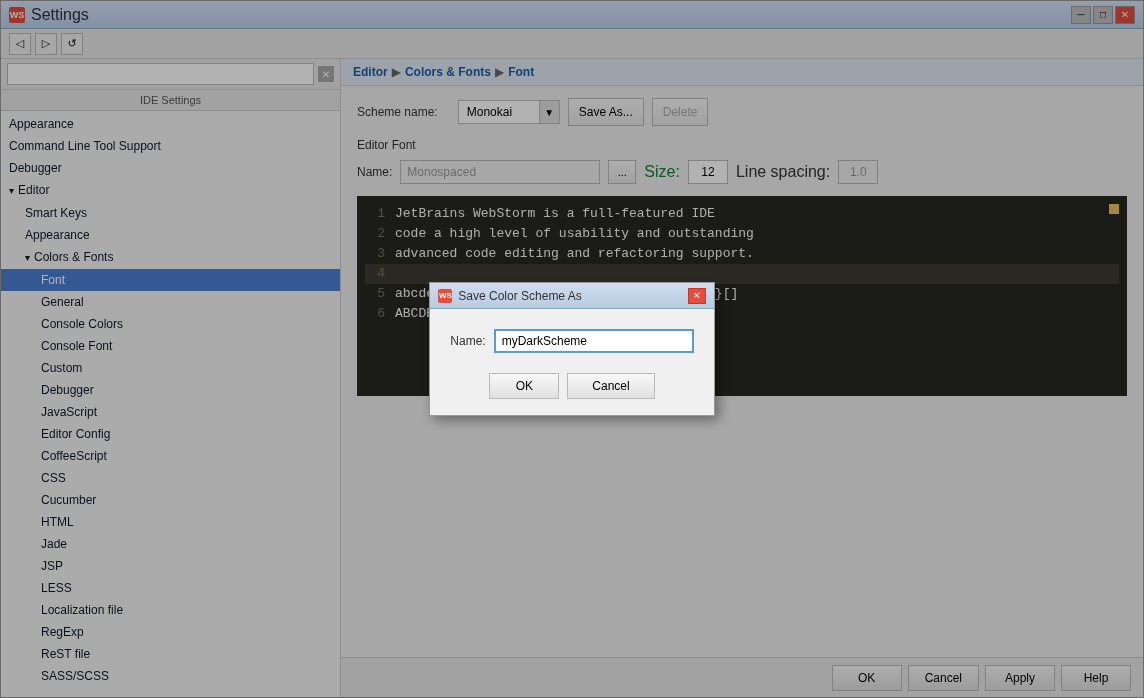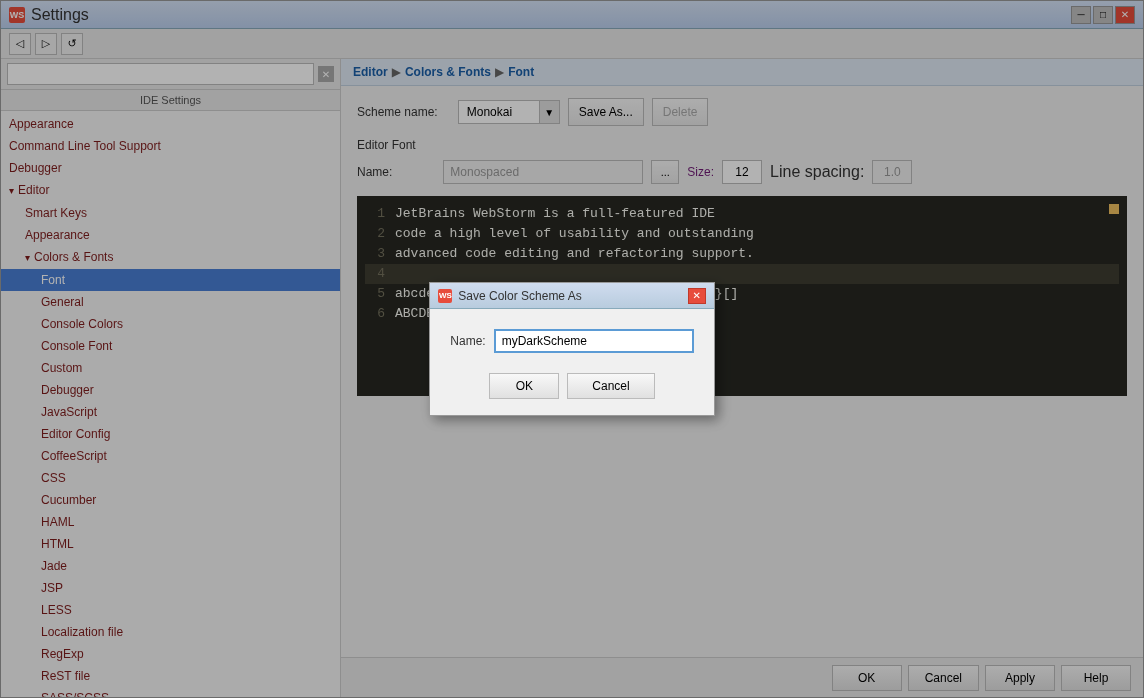--- a/index.html
+++ b/index.html
@@ -160,21 +160,21 @@
 
     .tree-view {
       flex: 1;
       overflow-y: auto;
       padding: 2px 0;
     }
 
     .tree-item {
       padding: 2px 8px 2px 16px;
       cursor: pointer;
-      color: #7f1d1d;
+      color: #0f172a;
       font-size: 12px;
       line-height: 18px;
     }
     .tree-item.selected { background: #4a7fd4; color: white; }
 
     .tree-item.level-0 { padding-left: 8px; }
     .tree-item.level-1 { padding-left: 24px; }
     .tree-item.level-2 { padding-left: 40px; }
 
     .tree-item.has-toggle::before {
@@ -289,36 +289,35 @@
     .font-label { font-size: 12px; color: #333; }
 
     .font-name-input {
       width: 200px;
       height: 24px;
       border: 1px solid #bbb;
       background: #f0f0f0;
       padding: 10px 6px;
       font-size: 12px;
       color: #999;
-      margin-left: 43px;
     }
 
     .font-browse-btn {
       height: 24px;
       width: 28px;
       border: 1px solid #bbb;
       background: linear-gradient(to bottom, #f8f8f8, #e8e8e8);
       cursor: pointer;
       font-size: 11px;
       display: flex;
       align-items: center;
       justify-content: center;
     }
 
-    .size-label { font-size: 12px; color: #701a75; }
+    .size-label { font-size: 16px; color: #15803d; }
 
     .size-input {
       width: 40px;
       height: 24px;
       border: 1px solid #bbb;
       padding: 0 4px;
       font-size: 12px;
       text-align: center;
     }
 
@@ -552,21 +551,20 @@
         <div class="tree-item level-2">General</div>
         <div class="tree-item level-2">Console Colors</div>
         <div class="tree-item level-2">Console Font</div>
         <div class="tree-item level-2">Custom</div>
         <div class="tree-item level-2">Debugger</div>
         <div class="tree-item level-2">JavaScript</div>
         <div class="tree-item level-2">Editor Config</div>
         <div class="tree-item level-2">CoffeeScript</div>
         <div class="tree-item level-2">CSS</div>
         <div class="tree-item level-2">Cucumber</div>
-        <div class="tree-item level-2">HAML</div>
         <div class="tree-item level-2">HTML</div>
         <div class="tree-item level-2">Jade</div>
         <div class="tree-item level-2">JSP</div>
         <div class="tree-item level-2">LESS</div>
         <div class="tree-item level-2">Localization file</div>
         <div class="tree-item level-2">RegExp</div>
         <div class="tree-item level-2">ReST file</div>
         <div class="tree-item level-2">SASS/SCSS</div>
 
       </div>

